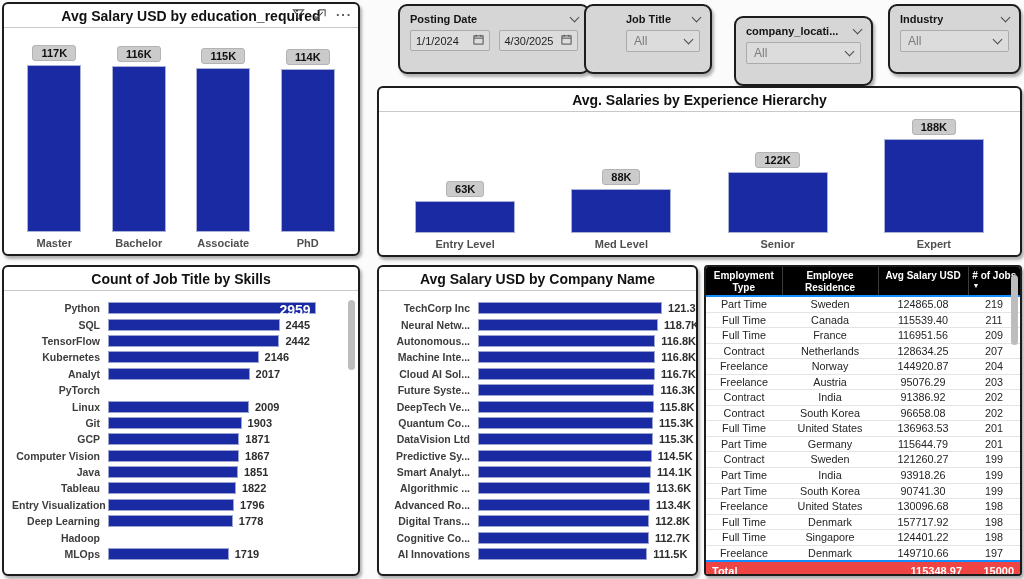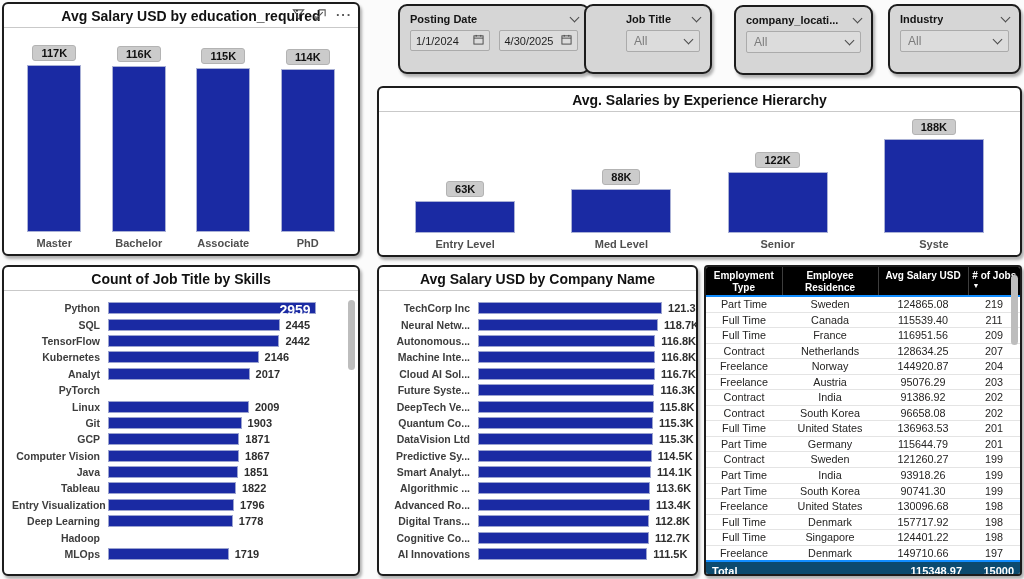--- a/index.html
+++ b/index.html
@@ -49,21 +49,21 @@
 
   
   .tbl { width:100%; border-collapse:collapse; table-layout:fixed; }
   .tbl thead th { background:#000; color:#fff; font-size:10px; font-weight:700; text-align:center;
                   padding:3px 2px 1px; border-left:1px solid #3d3d3d; vertical-align:top; line-height:12px; }
   .tbl thead th:first-child { border-left:none; }
   .tbl thead tr { border-bottom:2px solid #118DFF; }
   .sort-arrow { display:block; font-size:7px; line-height:8px; color:#fff; text-align:left; padding-left:2px; }
   .tbl tbody td { font-size:10.8px; color:#252423; text-align:center; height:14.55px; line-height:14.55px;
                   border-bottom:1px solid #e4e4e4; white-space:nowrap; overflow:hidden; padding:0 2px; }
-  .tbl tfoot td { background:#0c4a6e; color:#fff; font-size:11px; font-weight:700; height:19px;
+  .tbl tfoot td { background:#ef4444; color:#fff; font-size:11px; font-weight:700; height:19px;
                   border-top:2px solid #118DFF; padding:0 6px; }
   .tbl tfoot td:first-child { text-align:left; }
   .tbl tfoot td.num { text-align:right;text-decoration:underline; }
 
   .scroll-thumb { position:absolute; width:7px; background:#bdbdbd; border-radius:4px; z-index:3; }
 
   .cal-icon svg, .chev-wrap { flex:none; }
 </style>
 </head>
 <body>
@@ -146,21 +146,21 @@
     <div class="filter-head">
       <span class="filter-label">Job Title</span>
       <span class="chev"></span>
     </div>
     <div class="select-box">
       <span>All</span>
       <span class="chev"></span>
     </div>
   </section>
 
-  <section class="filter-card" style="left:734px; top:5px; width:139px; height:70px;">
+  <section class="filter-card" style="left:734px; top:16px; width:139px; height:70px;">
     <div class="filter-head">
       <span class="filter-label" style="max-width:104px;">company_locati...</span>
       <span class="chev"></span>
     </div>
     <div class="select-box">
       <span>All</span>
       <span class="chev"></span>
     </div>
   </section>
 
@@ -191,21 +191,21 @@
           <div class="xlab">Med Level</div>
         </div>
         <div class="vcol">
           <div class="chip">122K</div>
           <div class="vbar" style="height: 61px; width: 100px;"></div>
           <div class="xlab">Senior</div>
         </div>
         <div class="vcol">
           <div class="chip">188K</div>
           <div class="vbar" style="height: 94px; width: 100px;"></div>
-          <div class="xlab">Syste</div>
+          <div class="xlab">Expert</div>
         </div>
       </div>
   </section>
 
   <section class="card" id="card-skills" style="left:2px; top:265px; width:358px; height:311px;">
     <div class="card-header">
       <div class="card-title">Count of Job Title by Skills</div>
     </div>
     <div class="hplot" id="skills-plot" style="padding-right:14px;">
         <div class="hrow">

